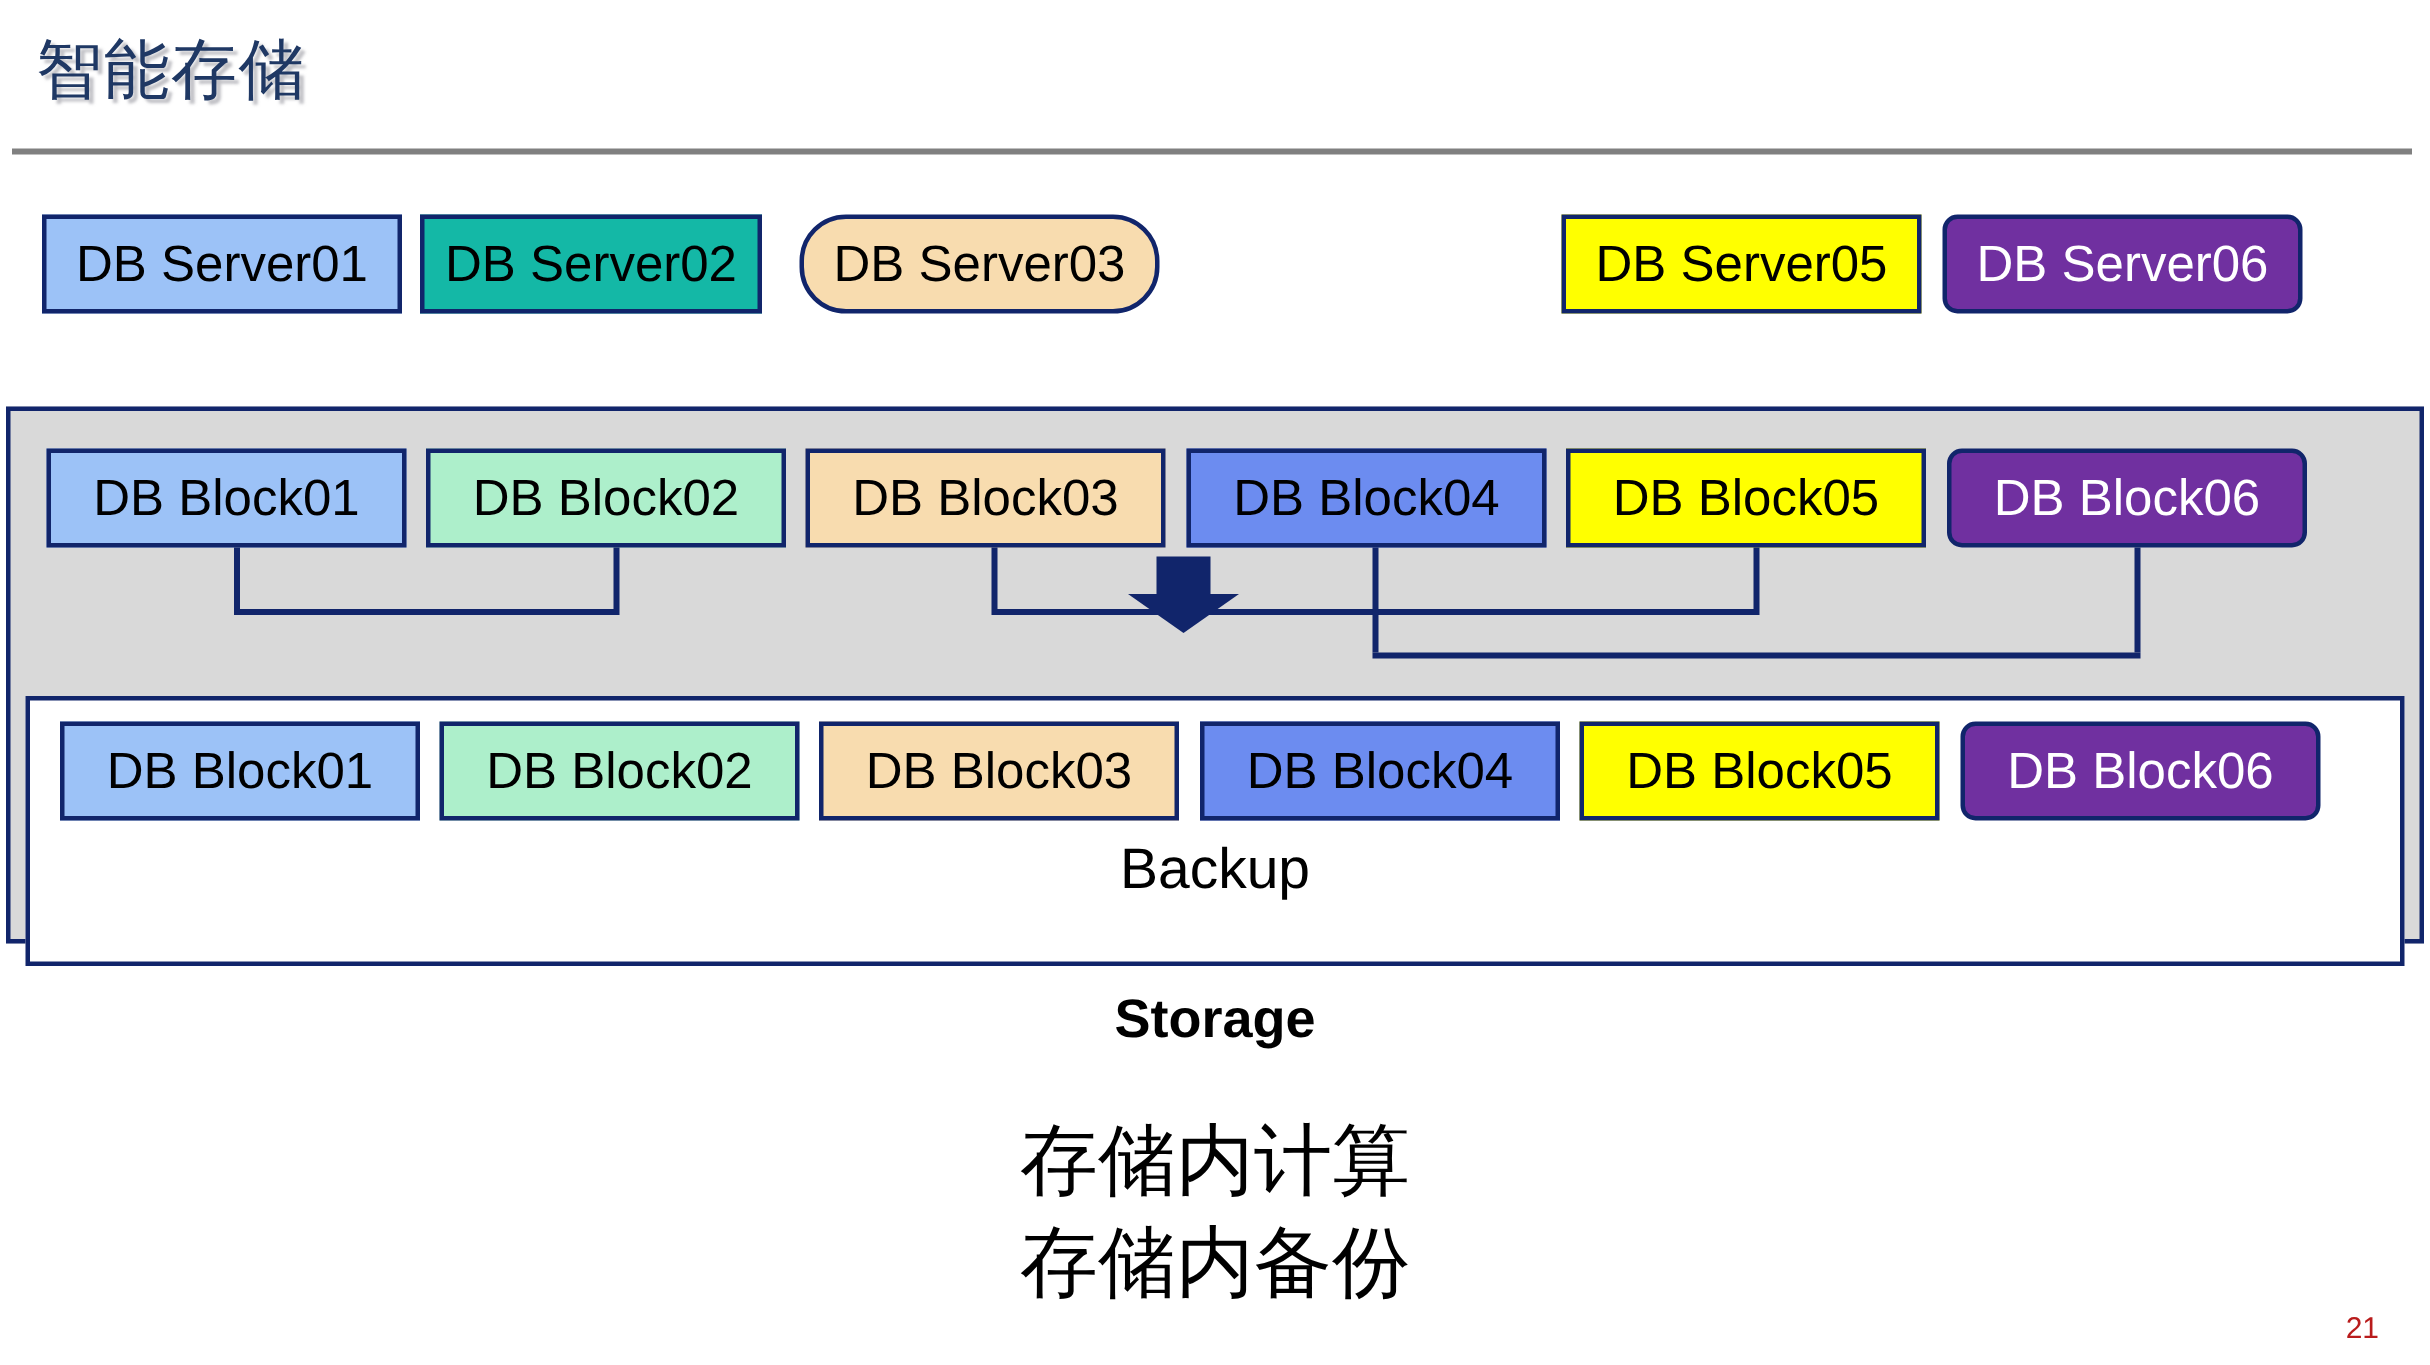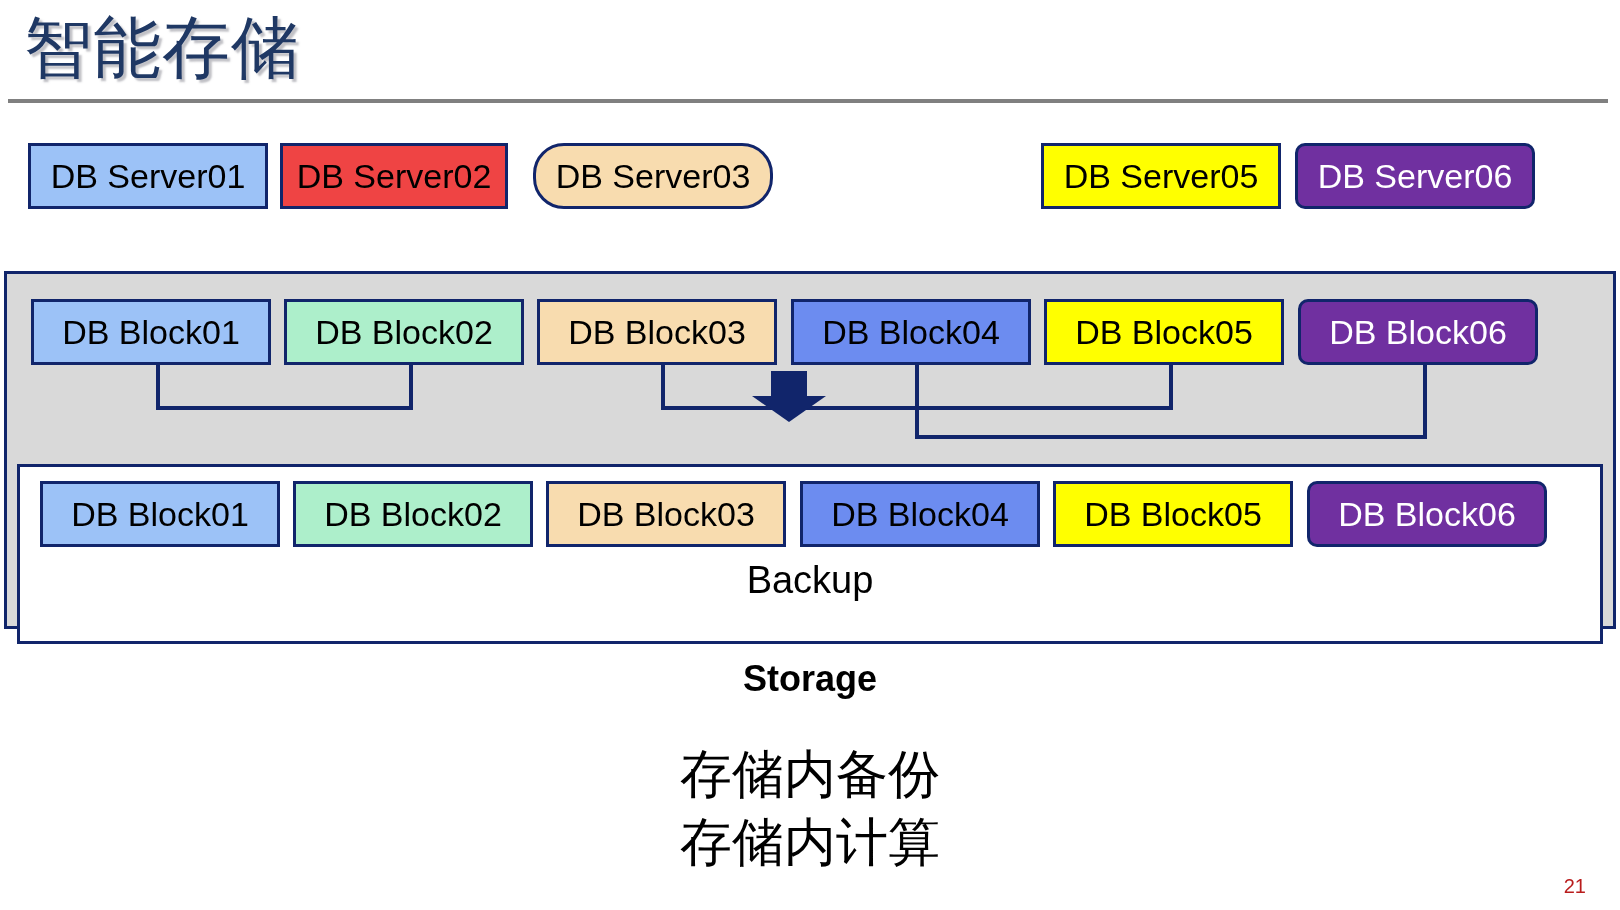--- a/index.html
+++ b/index.html
@@ -8,21 +8,21 @@
     background:#ffffff;
     font-family:"Liberation Sans","DejaVu Sans",sans-serif;
     overflow:hidden;
     position:relative;
   }
   .slide{position:relative;width:1620px;height:910px;}
 
   
   .title{
     position:absolute;left:24px;top:4px;
-    font-size:68px;line-height:86px;
+    font-size:44px;line-height:86px;
     font-weight:400;
     color:#1F3864;
     text-shadow:3px 3px 2px rgba(140,140,150,0.55);
     white-space:nowrap;
     letter-spacing:1px;
   }
   .title-rule{
     position:absolute;left:8px;top:99px;width:1600px;height:4px;
     background:#808080;
   }
@@ -108,21 +108,21 @@
 
 <div class="slide">
 
   <div class="title">智能存储</div>
   <div class="title-rule"></div>
 
   <div class="server-row">
       <div class="box" style="left: 28px; width: 240px; background: rgb(156, 194, 247); color: rgb(0, 0, 0);">
         <span>DB Server01</span>
       </div>
-      <div class="box" style="left: 280px; width: 228px; background: #ef4444; color: rgb(0, 0, 0);">
+      <div class="box" style="left: 280px; width: 228px; background: #14b8a6; color: rgb(0, 0, 0);">
         <span>DB Server02</span>
       </div>
       <div class="box" style="left: 533px; width: 240px; background: rgb(248, 220, 175); color: rgb(0, 0, 0); border-radius: 31px;">
         <span>DB Server03</span>
       </div>
       <div class="box" style="left: 1041px; width: 240px; background: rgb(255, 255, 0); color: rgb(0, 0, 0);">
         <span>DB Server05</span>
       </div>
       <div class="box white-text" style="left: 1295px; width: 240px; background: rgb(112, 48, 160); color: rgb(255, 255, 255);">
         <span>DB Server06</span>
@@ -190,18 +190,18 @@
             <span>DB Block06</span>
           </div>
         </div>
       <div class="backup-label">Backup</div>
     </div>
 
     <div class="storage-label">Storage</div>
   </div>
 
   <div class="footer">
+    <div>存储内计算</div>
     <div>存储内备份</div>
-    <div>存储内计算</div>
   </div>
 
   <div class="page-num">21</div>
 </div>
 
 </body></html>

